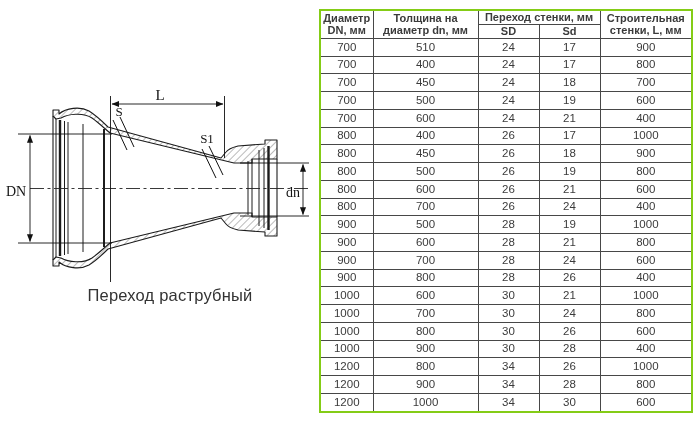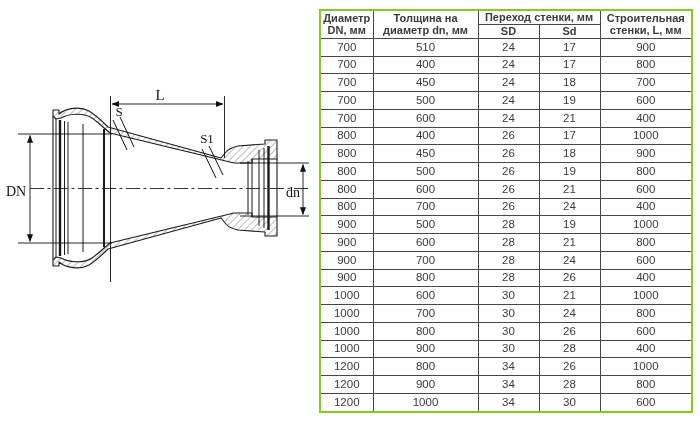--- a/index.html
+++ b/index.html
@@ -114,20 +114,21 @@
       </g>
       <text class="dim-label" x="119" y="116" font-size="13" text-anchor="middle">S</text>
 
       <g stroke="#111" stroke-width="1">
         <line x1="202" y1="149" x2="216" y2="178"></line>
         <line x1="209" y1="146" x2="223" y2="175"></line>
       </g>
       <text class="dim-label" x="207" y="143" font-size="13" text-anchor="middle">S1</text>
     </svg>
 
+    <div class="caption">Переход раструбный</div>
   </div>
 
   <table class="spec">
     <colgroup>
       <col style="width:53px">
         <col style="width:105px">
         <col style="width:61px">
       <col style="width:61px">
         <col style="width:92px">
     </colgroup>

